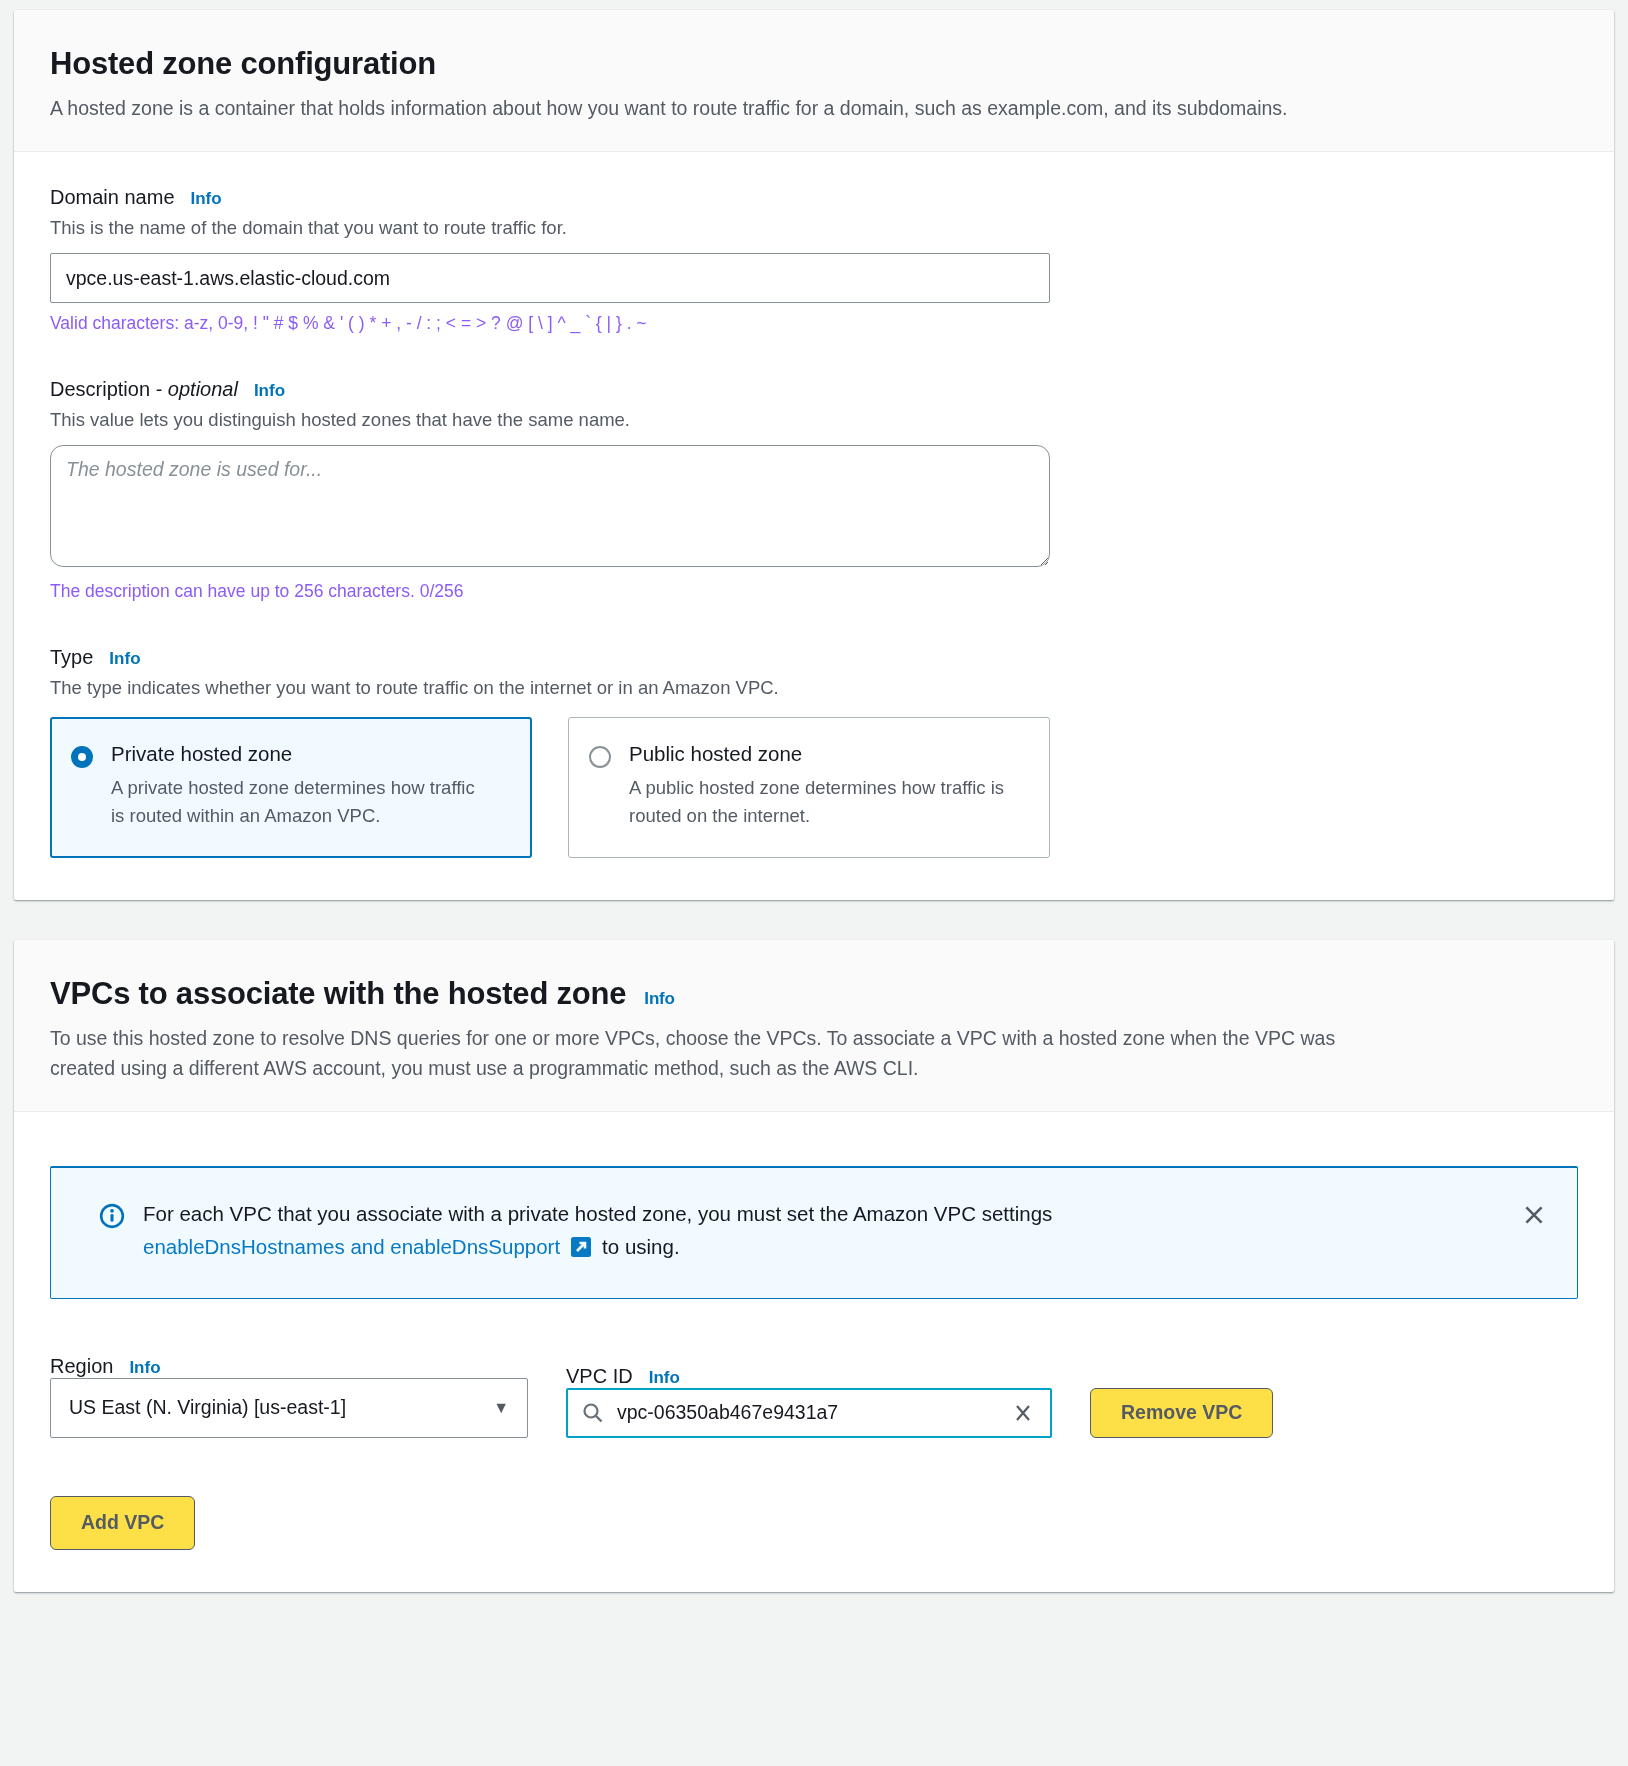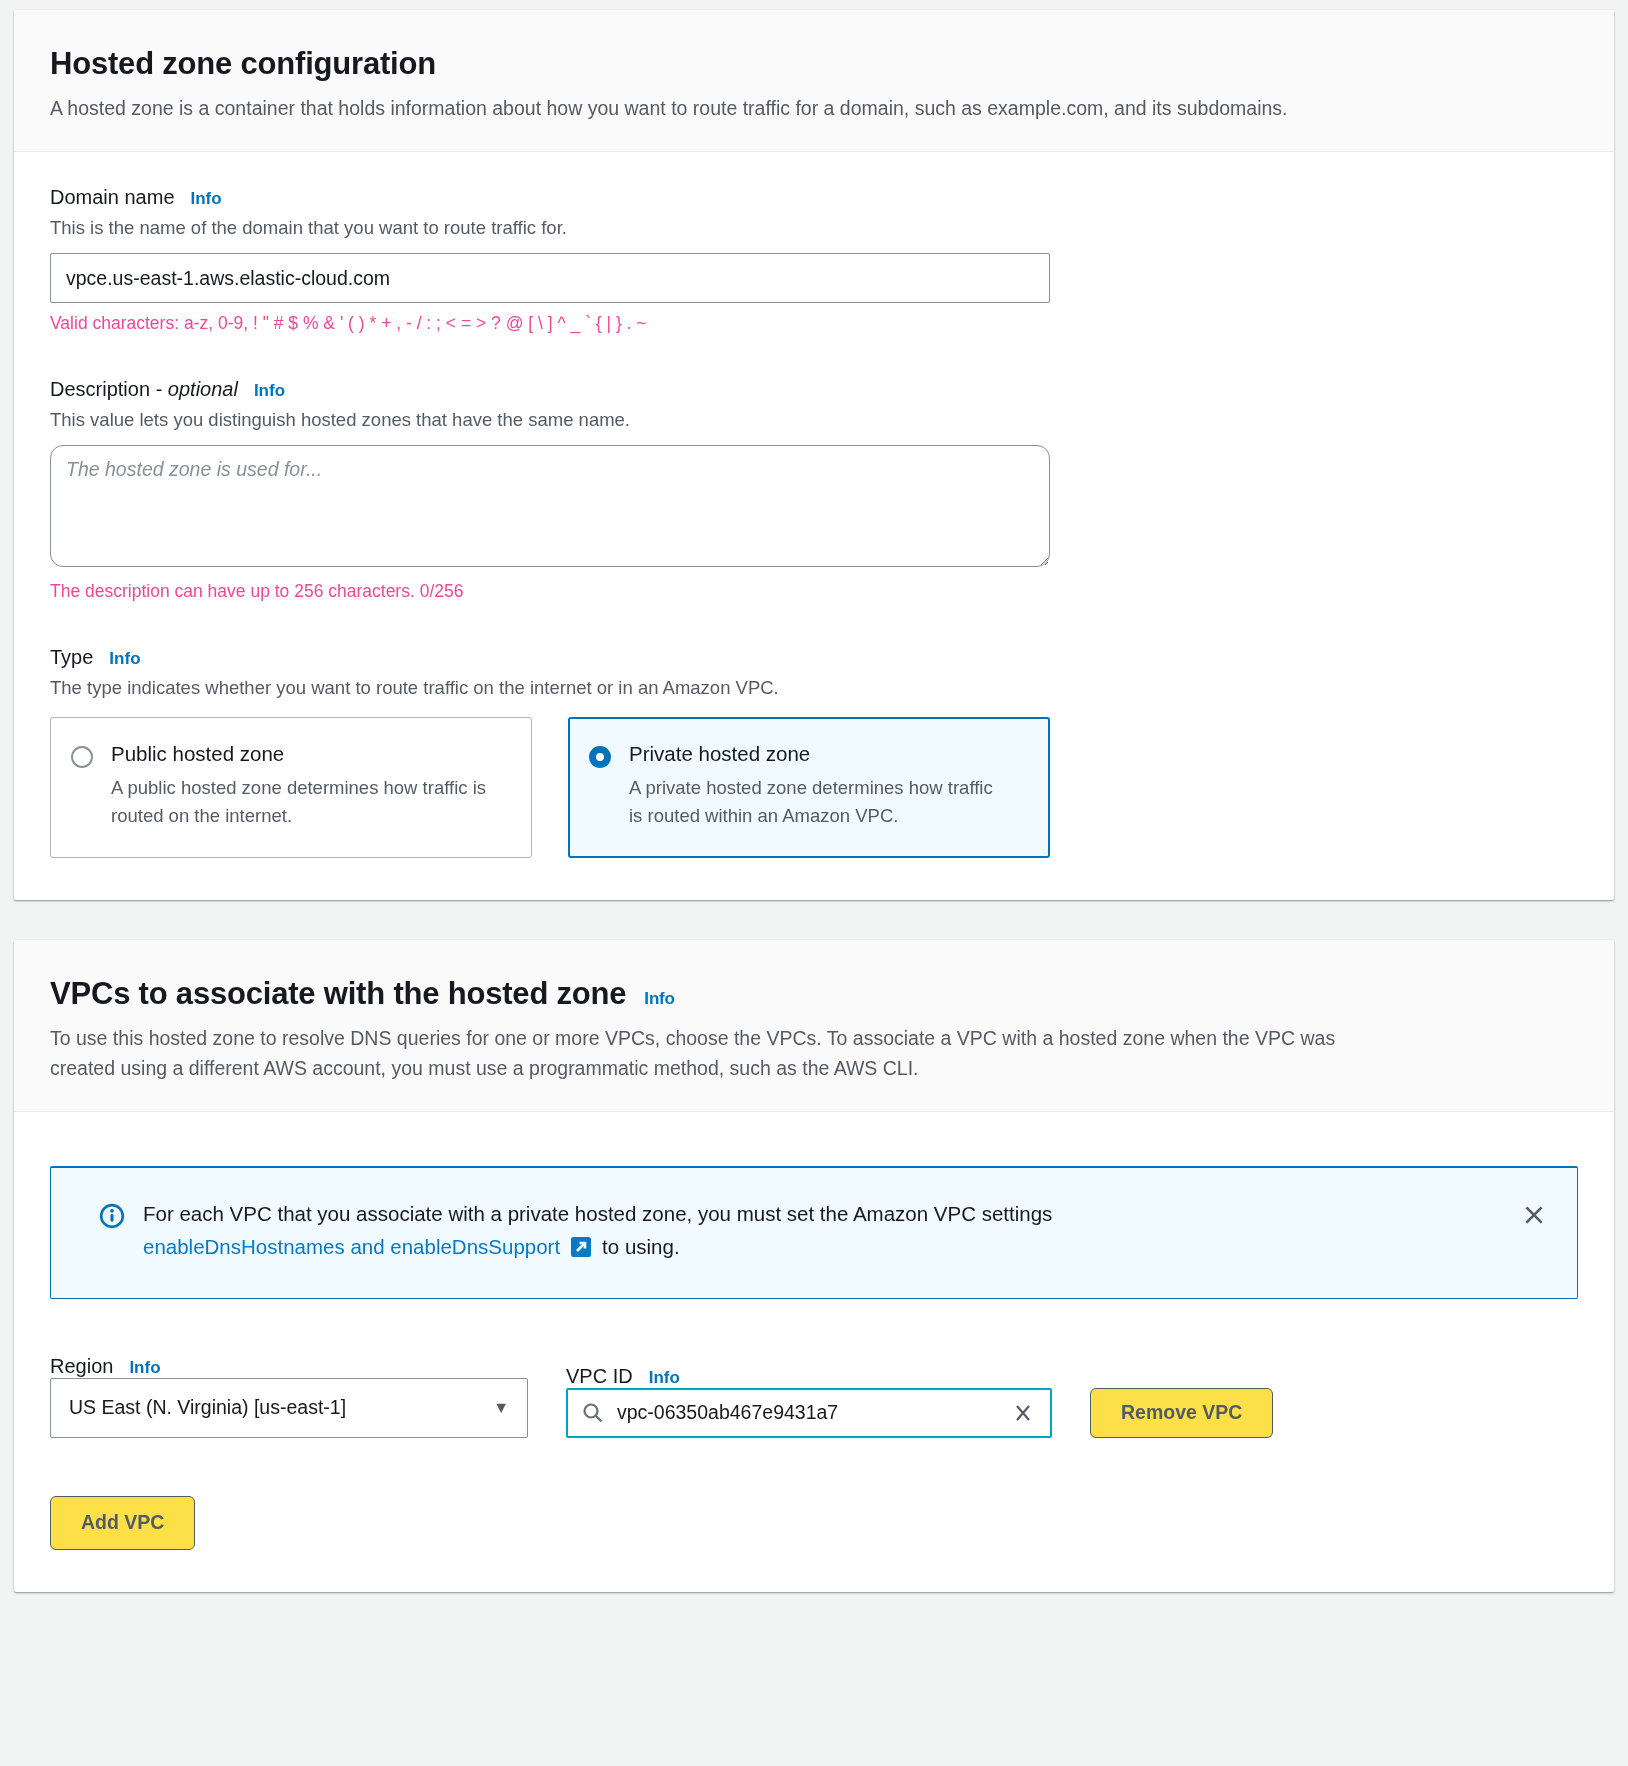--- a/index.html
+++ b/index.html
@@ -37,21 +37,21 @@
 
   .field-group { margin-top:44px; }
   .field-group:first-child { margin-top:16px; }
   .label-row { display:flex; align-items:baseline; gap:16px; margin-bottom:6px; }
   .field-label { font-size:20px; color:#16191f; }
   .optional { font-style:italic; }
   .info-link {
     font-size:17px; font-weight:700; color:#0073bb; text-decoration:none; cursor:pointer;
   }
   .field-desc { font-size:18.5px; color:#545b64; margin:0 0 12px; line-height:1.4; }
-  .hint { font-size:17.5px; color:#ec4899; margin:10px 0 0; }
+  .hint { font-size:17.5px; color:#8b5cf6; margin:10px 0 0; }
 
   .text-input {
     width:1000px; height:50px;
     border:1px solid #879196; border-radius:2px;
     padding:0 15px; font-size:19.5px; color:#16191f; background:#fff;
     font-family:"Liberation Sans", sans-serif;
   }
   textarea.desc-textarea {
     width:1000px; height:122px;
     border:1px solid #879196; border-radius:13px;
@@ -152,32 +152,32 @@
     </div>
 
     <div class="field-group">
       <div class="label-row">
         <span class="field-label">Type</span>
         <a class="info-link">Info</a>
       </div>
       <p class="field-desc">The type indicates whether you want to route traffic on the internet or in an Amazon VPC.</p>
 
       <div class="tiles">
+        <div class="tile selected">
+          <span class="radio checked"></span>
+          <div>
+            <div class="tile-title">Private hosted zone</div>
+            <p class="tile-desc">A private hosted zone determines how traffic is routed within an Amazon VPC.</p>
+          </div>
+        </div>
         <div class="tile">
           <span class="radio"></span>
           <div>
             <div class="tile-title">Public hosted zone</div>
             <p class="tile-desc">A public hosted zone determines how traffic is routed on the internet.</p>
-          </div>
-        </div>
-        <div class="tile selected">
-          <span class="radio checked"></span>
-          <div>
-            <div class="tile-title">Private hosted zone</div>
-            <p class="tile-desc">A private hosted zone determines how traffic is routed within an Amazon VPC.</p>
           </div>
         </div>
       </div>
     </div>
 
   </div>
 </section>
 
 <section class="card card-vpc">
   <div class="card-header">

